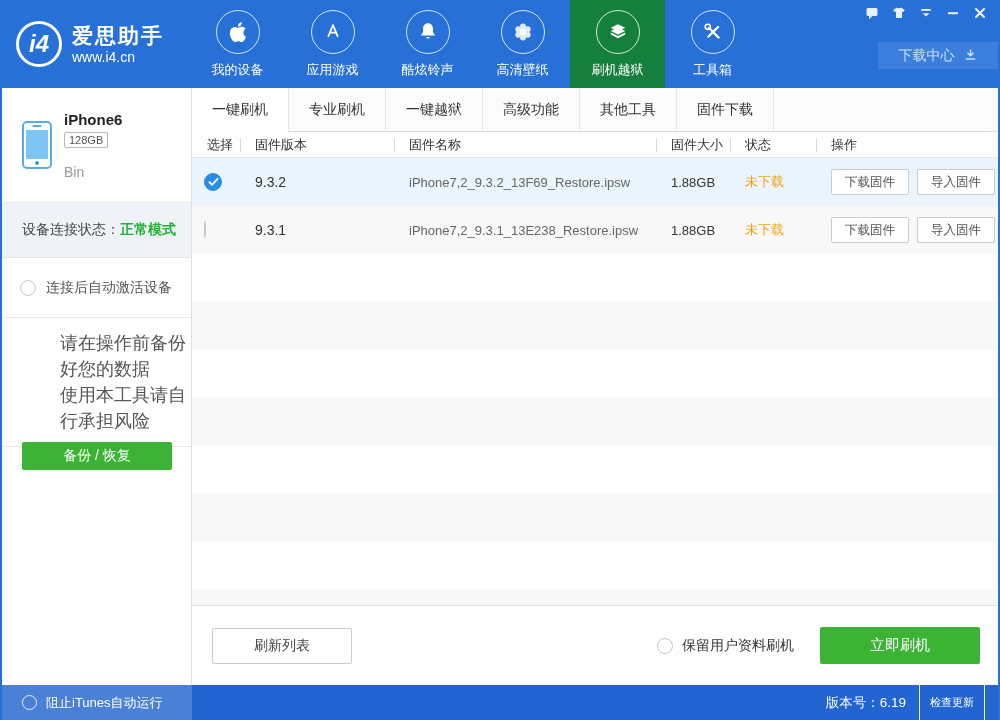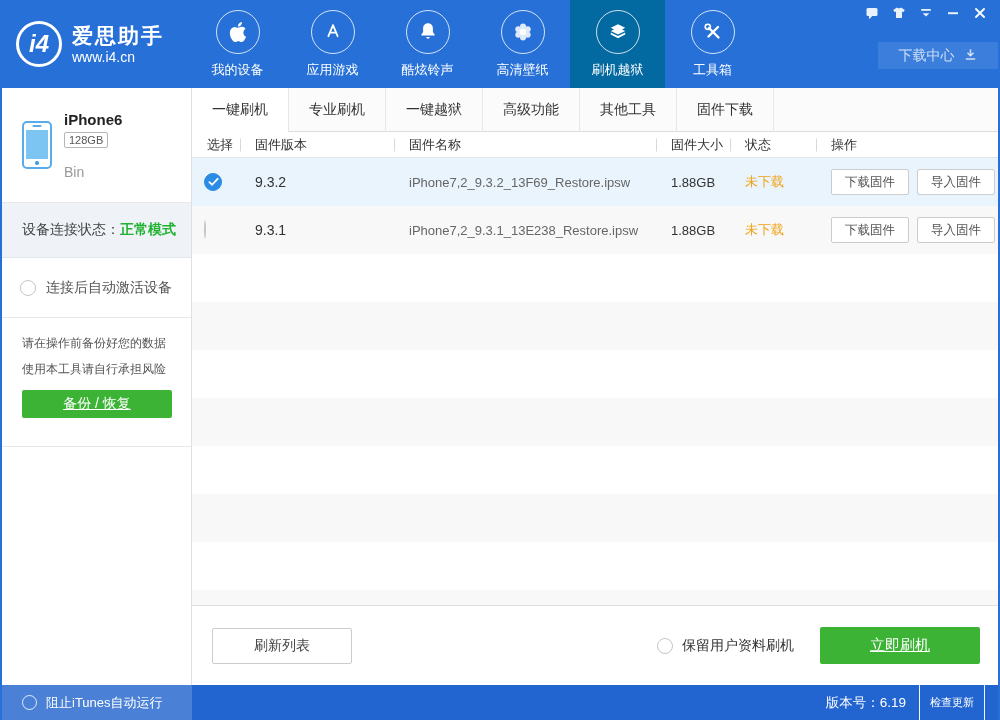--- a/index.html
+++ b/index.html
@@ -14,21 +14,21 @@
   .logo-area { width:188px; display:flex; align-items:center; padding-left:14px; gap:10px; }
   .logo-circle { width:46px; height:46px; border:3px solid #fff; border-radius:50%;
                  display:flex; align-items:center; justify-content:center;
                  color:#fff; font-size:24px; font-weight:bold; font-style:italic; flex-shrink:0; }
   .brand-name { color:#fff; font-size:21px; font-weight:bold; letter-spacing:2px; line-height:1.2; }
   .brand-site { color:#fff; font-size:14px; }
 
   .nav { display:flex; height:100%;align-items:center; }
   .nav-item { width:95px; height:100%; display:flex; flex-direction:column; align-items:center;
               justify-content:center; gap:7px; cursor:pointer; }
-  .nav-item.active { background:#0369a1; }
+  .nav-item.active { background:#15803d; }
   .nav-circle { width:44px; height:44px; border:1px solid rgba(255,255,255,.8); border-radius:50%;
                 display:flex; align-items:center; justify-content:center; }
   .nav-label { color:#fff; font-size:13px; }
 
   .win-controls { position:absolute; top:5px; right:8px; display:flex; gap:7px; }
   .win-btn { width:20px; height:16px; display:flex; align-items:center; justify-content:center; cursor:pointer; }
 
   .dc-btn { position:absolute; top:42px; right:0; width:120px; height:27px; background:#3b7edc;
             display:flex; align-items:center; justify-content:center; gap:8px; cursor:pointer;
             color:rgba(255,255,255,.75); font-size:14px;margin-left:48px; }
@@ -47,22 +47,22 @@
   .device-nick { font-size:14px; color:#999; }
 
   .status-sec { height:55px; background:#eff3f7; border-bottom:1px solid #e3e6ea; display:flex; align-items:center; padding-left:20px; font-size:14px; color:#444; }
   .status-val { color:#22b233; font-weight:bold; }
 
   .activate-sec { height:60px; border-bottom:1px solid #e8e8e8; display:flex; align-items:center; padding-left:18px; gap:10px; }
   .radio { width:16px; height:16px; border:1px solid #c6c6c6; border-radius:50%; background:#fff; flex-shrink:0; cursor:pointer; }
   .activate-label { font-size:14px; color:#555; }
 
   .warning-sec { height:129px; border-bottom:1px solid #e8e8e8; padding:12px 0 0 20px; }
-  .warning-line { font-size:12px; color:#555; line-height:26px; }
-  .green-btn { background:#3cb335; color:#fff; border:none; border-radius:2px; cursor:pointer;text-decoration:underline; }
+  .warning-line { font-size:18px; color:#555; line-height:26px;margin-left:38px; }
+  .green-btn { background:#3cb335; color:#fff; border:none; border-radius:2px; cursor:pointer; }
   .backup-btn { margin-top:8px; width:150px; height:28px; font-size:14px; }
   .sidebar-fill { flex:1; }
 
   
   .main { flex:1; display:flex; flex-direction:column; min-width:0; background:#fff; }
   .tabbar { height:44px; flex-shrink:0; background:#fbfbfb; border-bottom:1px solid #dcdcdc; display:flex; }
   .tab { width:97px; height:44px; display:flex; align-items:center; justify-content:center;
          font-size:14px; color:#333; border-right:1px solid #e7e7e7; cursor:pointer; position:relative; }
   .tab.active { background:#fff; }
   .tab.active::after { content:''; position:absolute; left:0; right:0; bottom:-1px; height:1px; background:#fff; }

